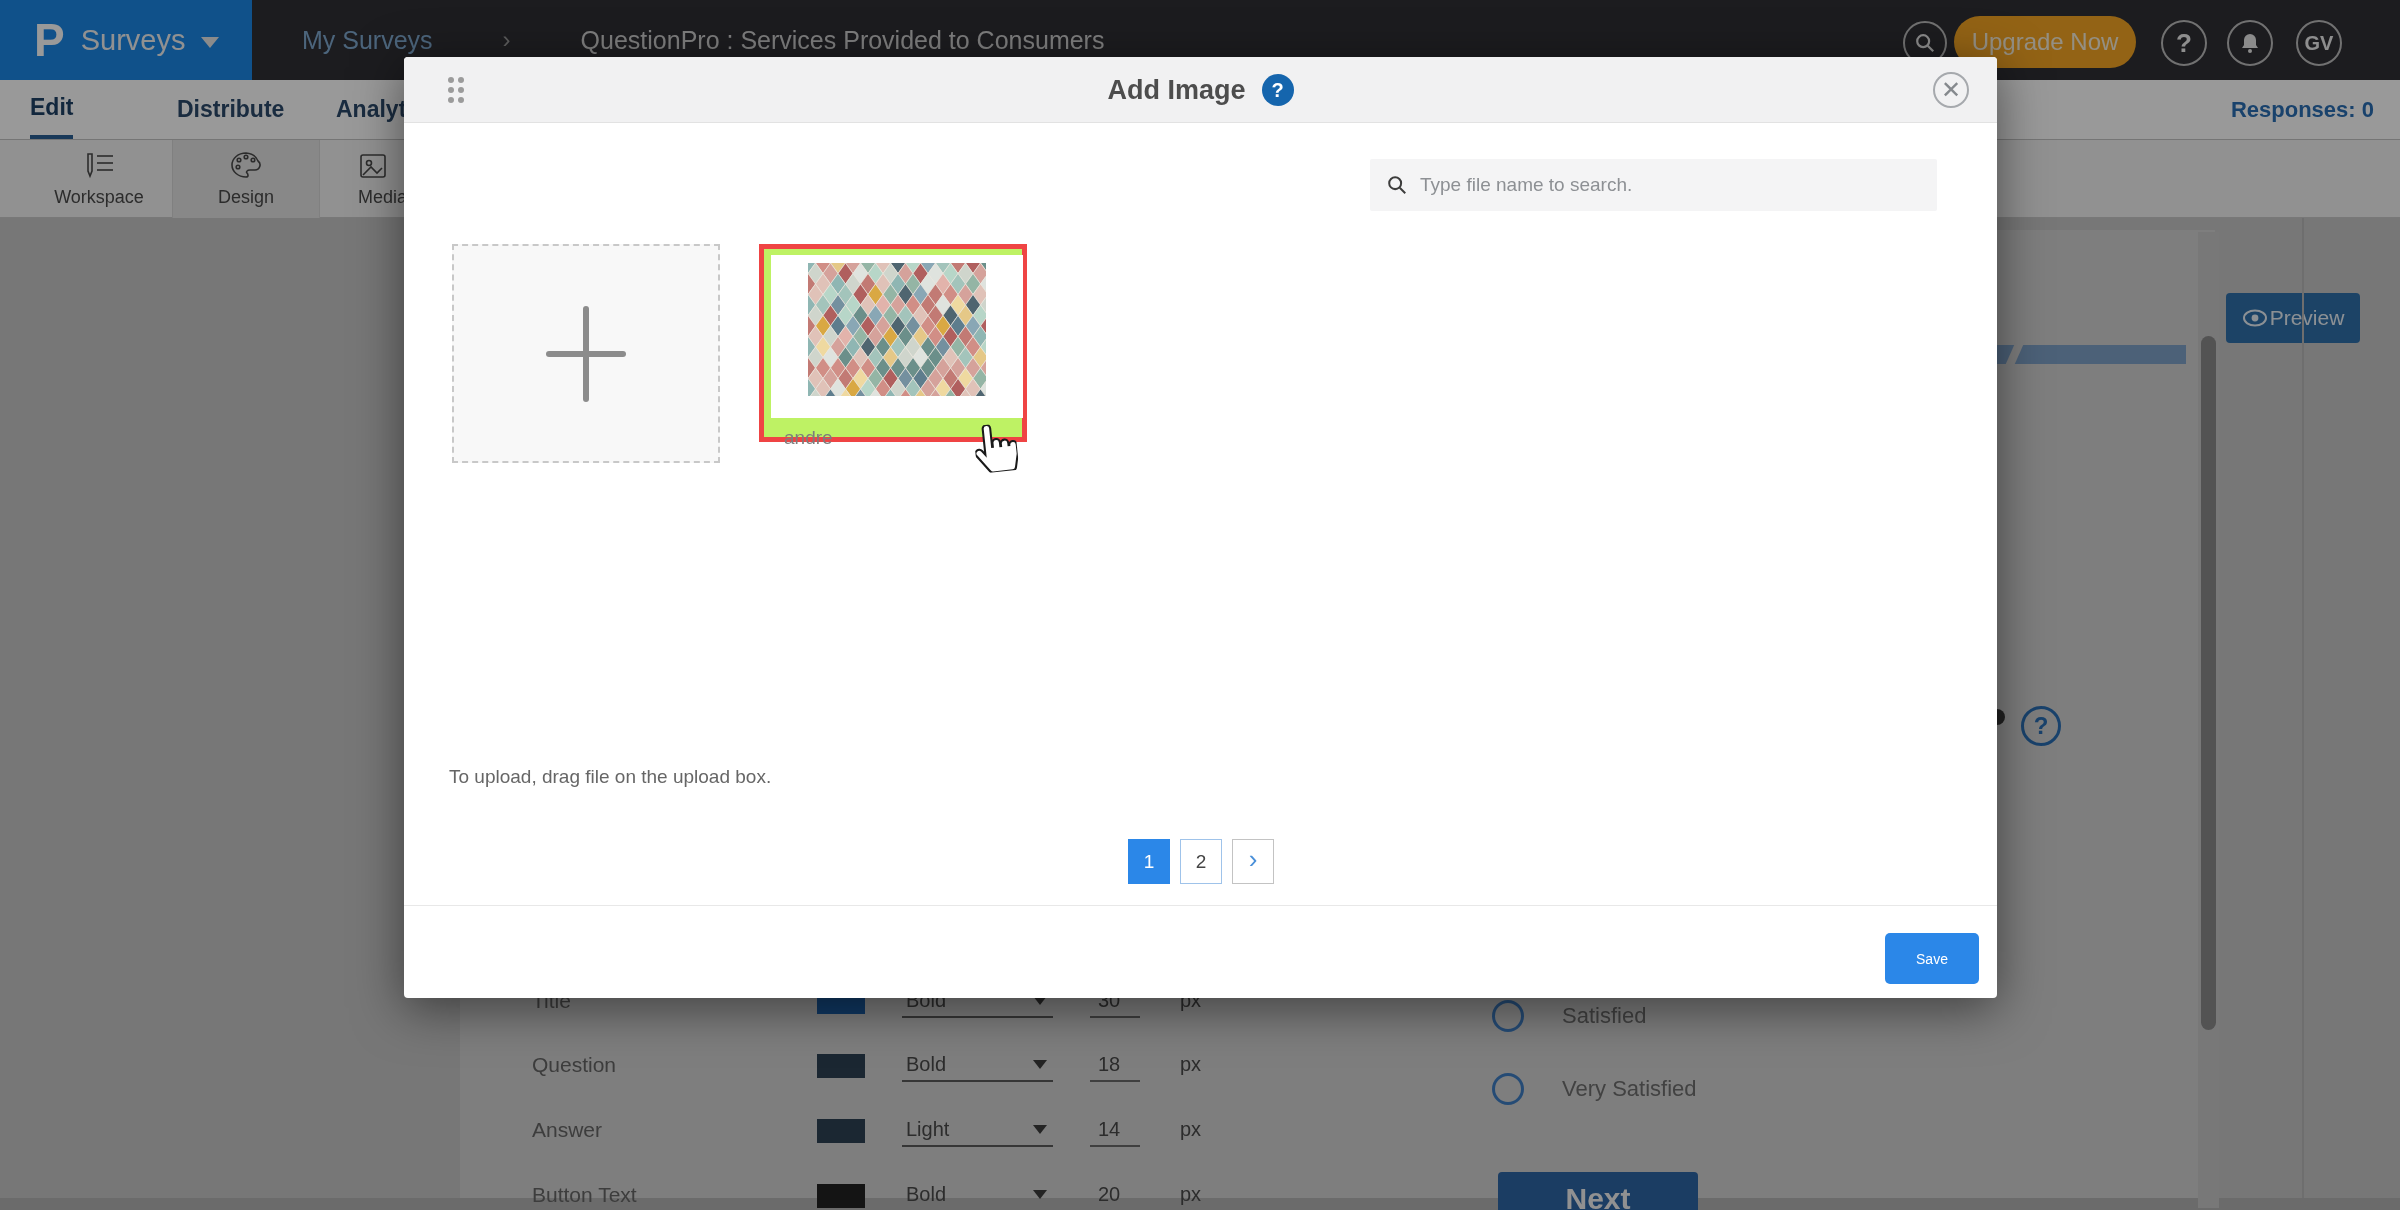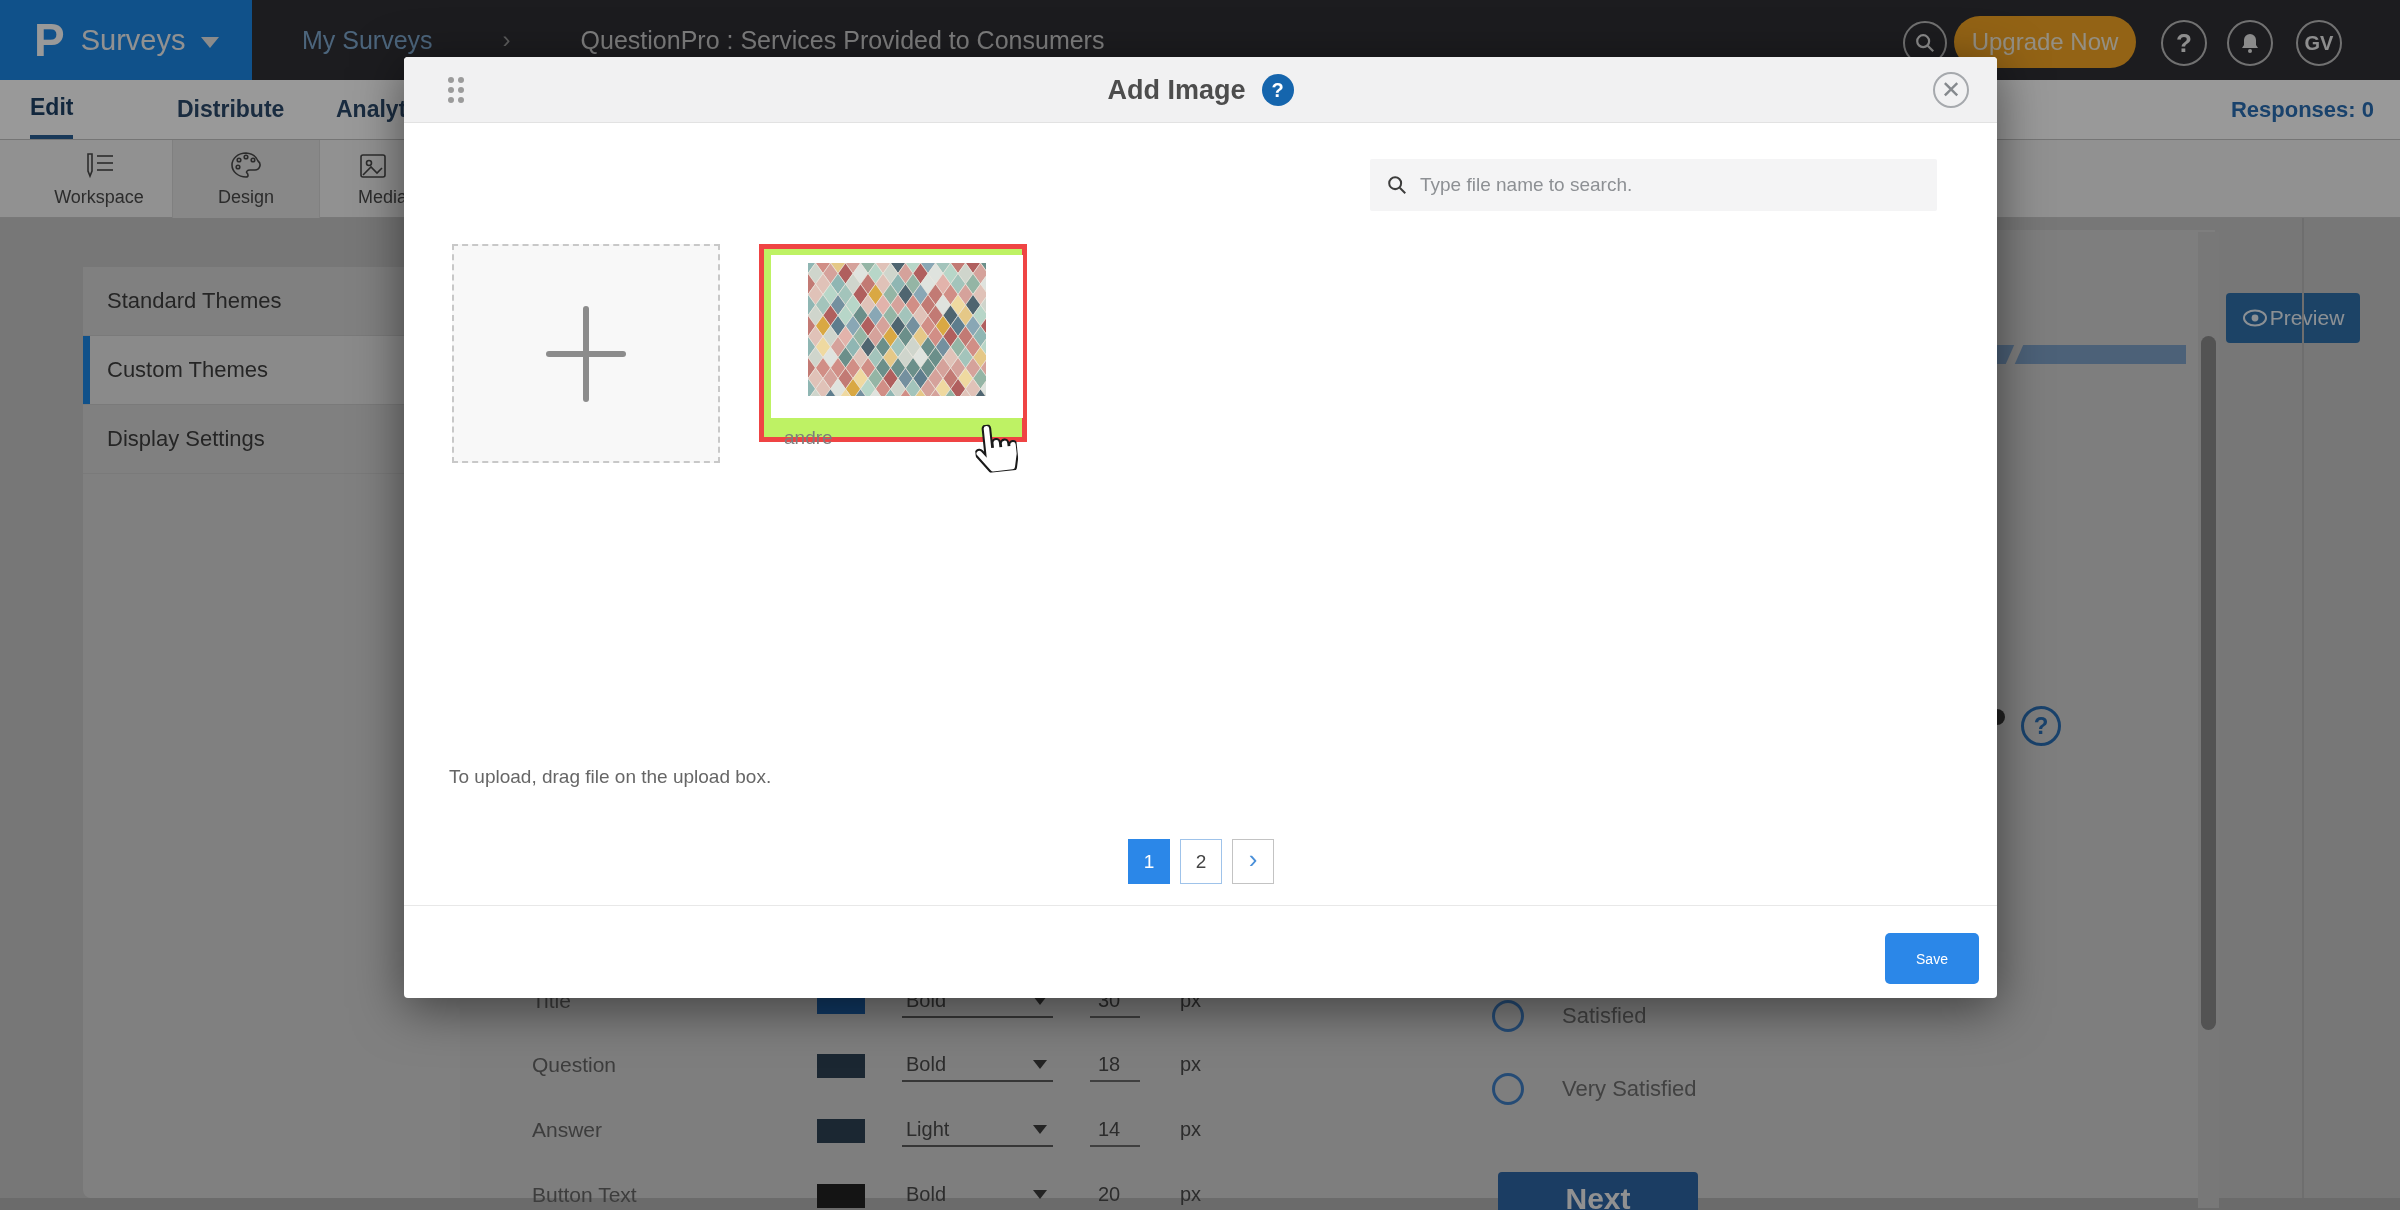--- a/index.html
+++ b/index.html
@@ -175,32 +175,20 @@
     </div>
     <div class="previewbtn">
       <svg width="26" height="18" viewBox="0 0 26 18">
           <ellipse cx="13" cy="9" rx="11" ry="7.5" fill="none" stroke="#eaf1f7" stroke-width="2"></ellipse>
           <circle cx="13" cy="9" r="3.4" fill="#eaf1f7"></circle>
         </svg>
       <span>Preview</span>
     </div>
   </div>
 
-  <div class="theme-panel">
-    <div class="theme-row">
-        <span>Standard Themes</span>
-      </div>
-    <div class="theme-row active">
-        <span class="bluebar"></span>
-        <span>Custom Themes</span>
-      </div>
-    <div class="theme-row">
-        <span>Display Settings</span>
-      </div>
-  </div>
 
   <div class="main-panel"></div>
   <div class="seam"></div>
   <div class="page-bottom"></div>
 
   <div class="frow" style="left:0; top:984px; width:2400px;">
     <span class="flabel">Title</span>
     <span class="swatch" style="background: rgb(27, 95, 168);"></span>
     <span class="fselect">
         <span>Bold</span>

